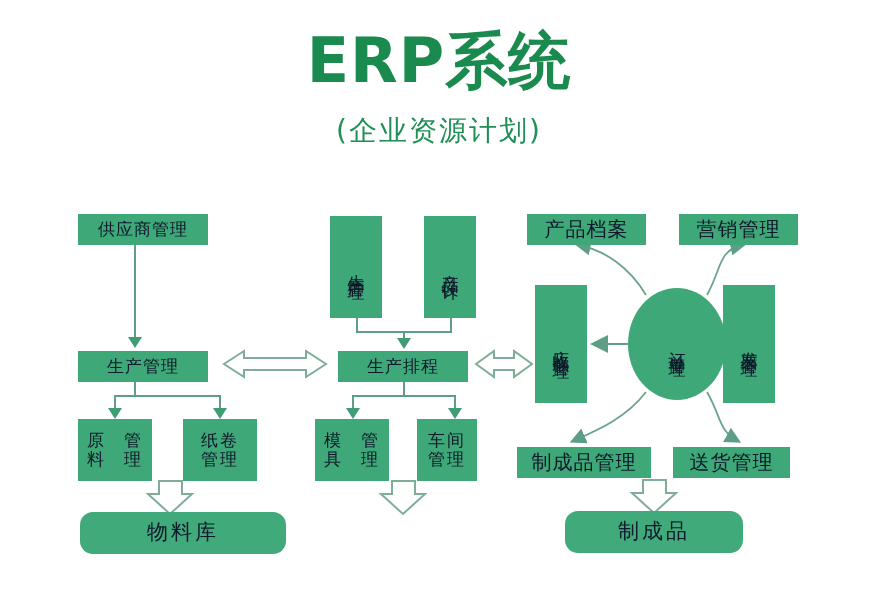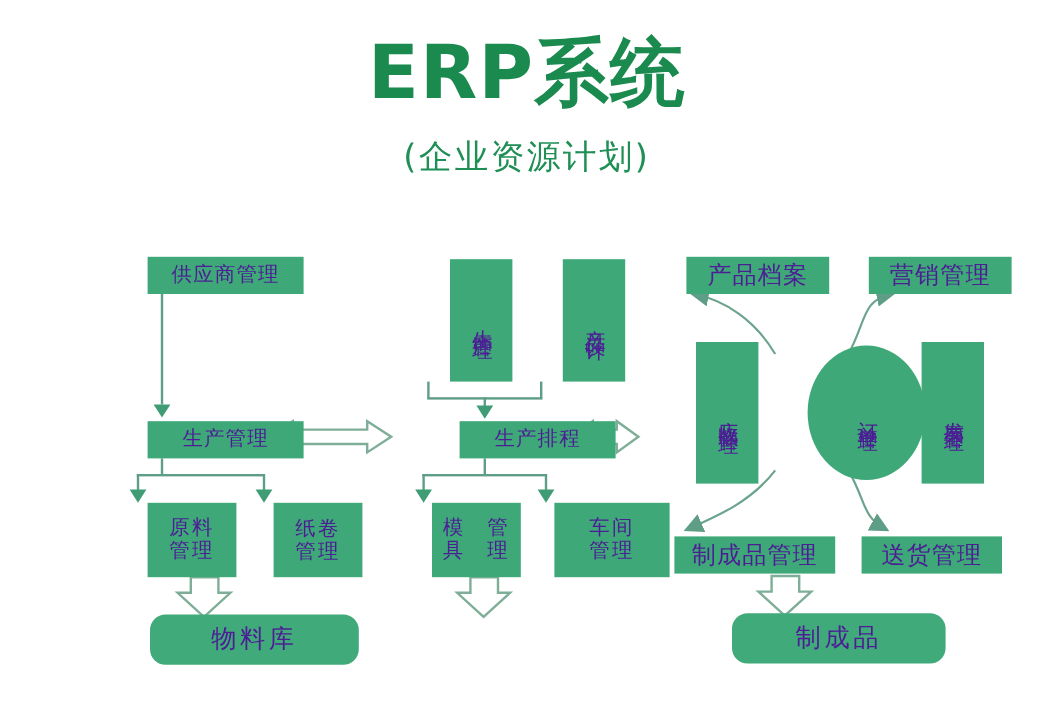--- a/index.html
+++ b/index.html
@@ -39,29 +39,28 @@
     text-align: center;
     font-size: 28px;
     color: #1f8f56;
     letter-spacing: 2px;
   }
 
   
   .node {
     position: absolute;
     background: #3ea878;
-    color: #4c1d95;
+    color: #0f172a;
     display: flex;
     align-items: center;
     justify-content: center;
     text-align: center;
     box-sizing: border-box;
     line-height: 1.12;
     letter-spacing: 1px;
-    margin-left: 45px;
   }
   .node.h {           
     font-size: 17px;
   }
   .node.h.small {
     font-size: 20px;
   }
   .node.grid2 {       
     font-size: 17px;
     letter-spacing: 2px;
@@ -164,44 +163,44 @@
   <div class="ln h" style="left:352px; top:395px; width:103px;"></div>
   <div class="ln v" style="left:352px; top:395px; height:14px;"></div>
   <div class="ln v" style="left:454px; top:395px; height:14px;"></div>
   <div class="tri-down" style="left:346px; top:408px;"></div>
   <div class="tri-down" style="left:448px; top:408px;"></div>
 
   <div class="node h" style="left:78px; top:214px; width:130px; height:31px;">供应商管理</div>
 
   <div class="node h" style="left:78px; top:351px; width:130px; height:31px;">生产管理</div>
 
-  <div class="node grid2" style="left: 78px; top: 419px; width: 74px; height: 62px; flex-direction: column;">
+  <div class="node grid2" style="left: 78px; top: 419px; width: 74px; height: 62px; flex-direction: row;">
       <div>原料</div>
       <div>管理</div>
     </div>
 
   <div class="node grid2" style="left: 183px; top: 419px; width: 74px; height: 62px; flex-direction: column; font-family: Liberation Serif, serif;">
       <div>纸卷</div>
       <div>管理</div>
     </div>
 
-  <div class="node rounded" style="left:80px; top:512px; width:174px; height:42px;">物料库</div>
+  <div class="node rounded" style="left:80px; top:512px; width:206px; height:42px;">物料库</div>
 
   <div class="node vert" style="left:330px; top:216px; width:52px; height:102px;">生产管理</div>
 
   <div class="node vert" style="left:424px; top:216px; width:52px; height:102px;">产品设计</div>
 
   <div class="node h" style="left:338px; top:351px; width:130px; height:31px;">生产排程</div>
 
   <div class="node grid2" style="left: 315px; top: 419px; width: 74px; height: 62px; flex-direction: row;">
       <div>模具</div>
       <div>管理</div>
     </div>
 
-  <div class="node grid2" style="left: 417px; top: 419px; width: 96px; height: 62px; flex-direction: column;">
+  <div class="node grid2" style="left: 417px; top: 419px; width: 60px; height: 62px; flex-direction: column;">
       <div>车间</div>
       <div>管理</div>
     </div>
 
 
   <div class="node h small" style="left:527px; top:214px; width:119px; height:31px;">产品档案</div>
 
   <div class="node h small" style="left:679px; top:214px; width:119px; height:31px;">营销管理</div>
 
   <div class="node vert" style="left:535px; top:285px; width:52px; height:118px;">应收款管理</div>

